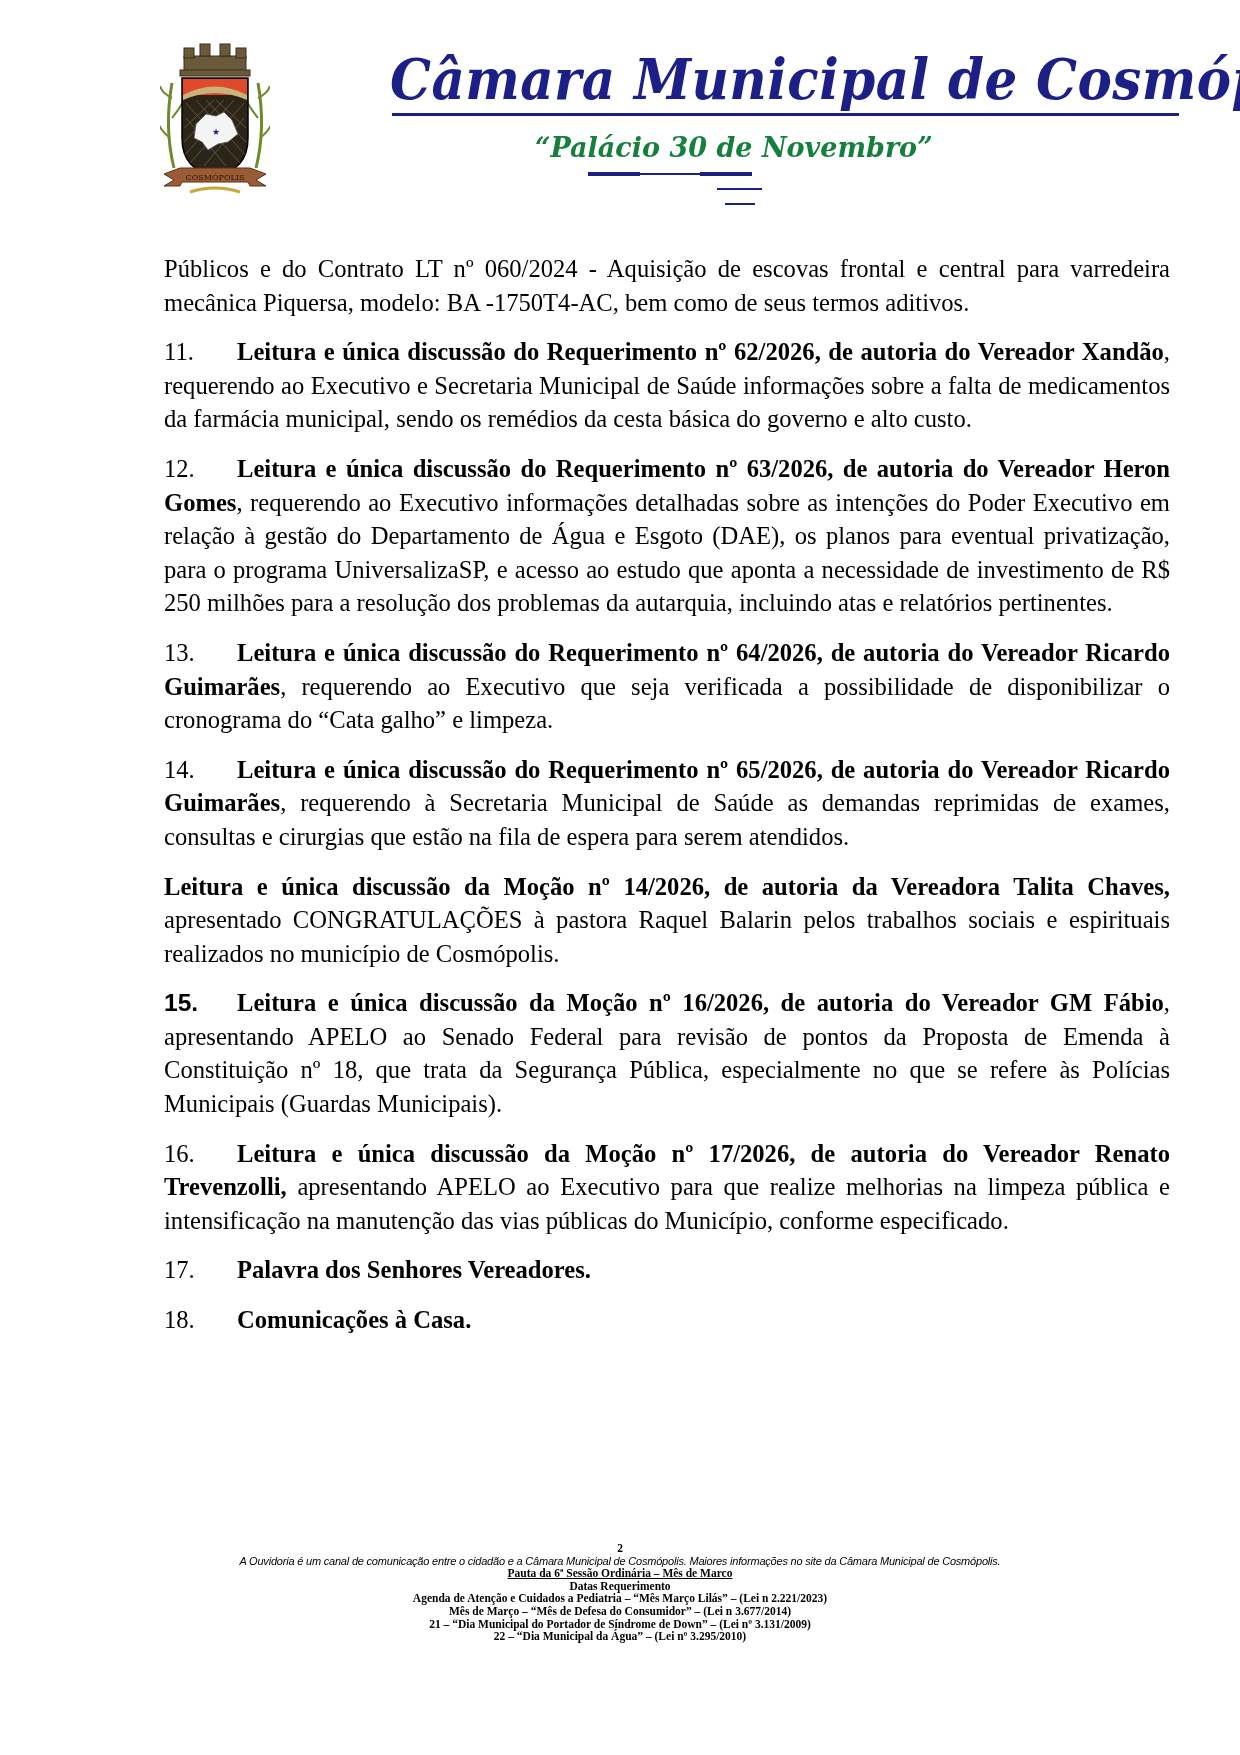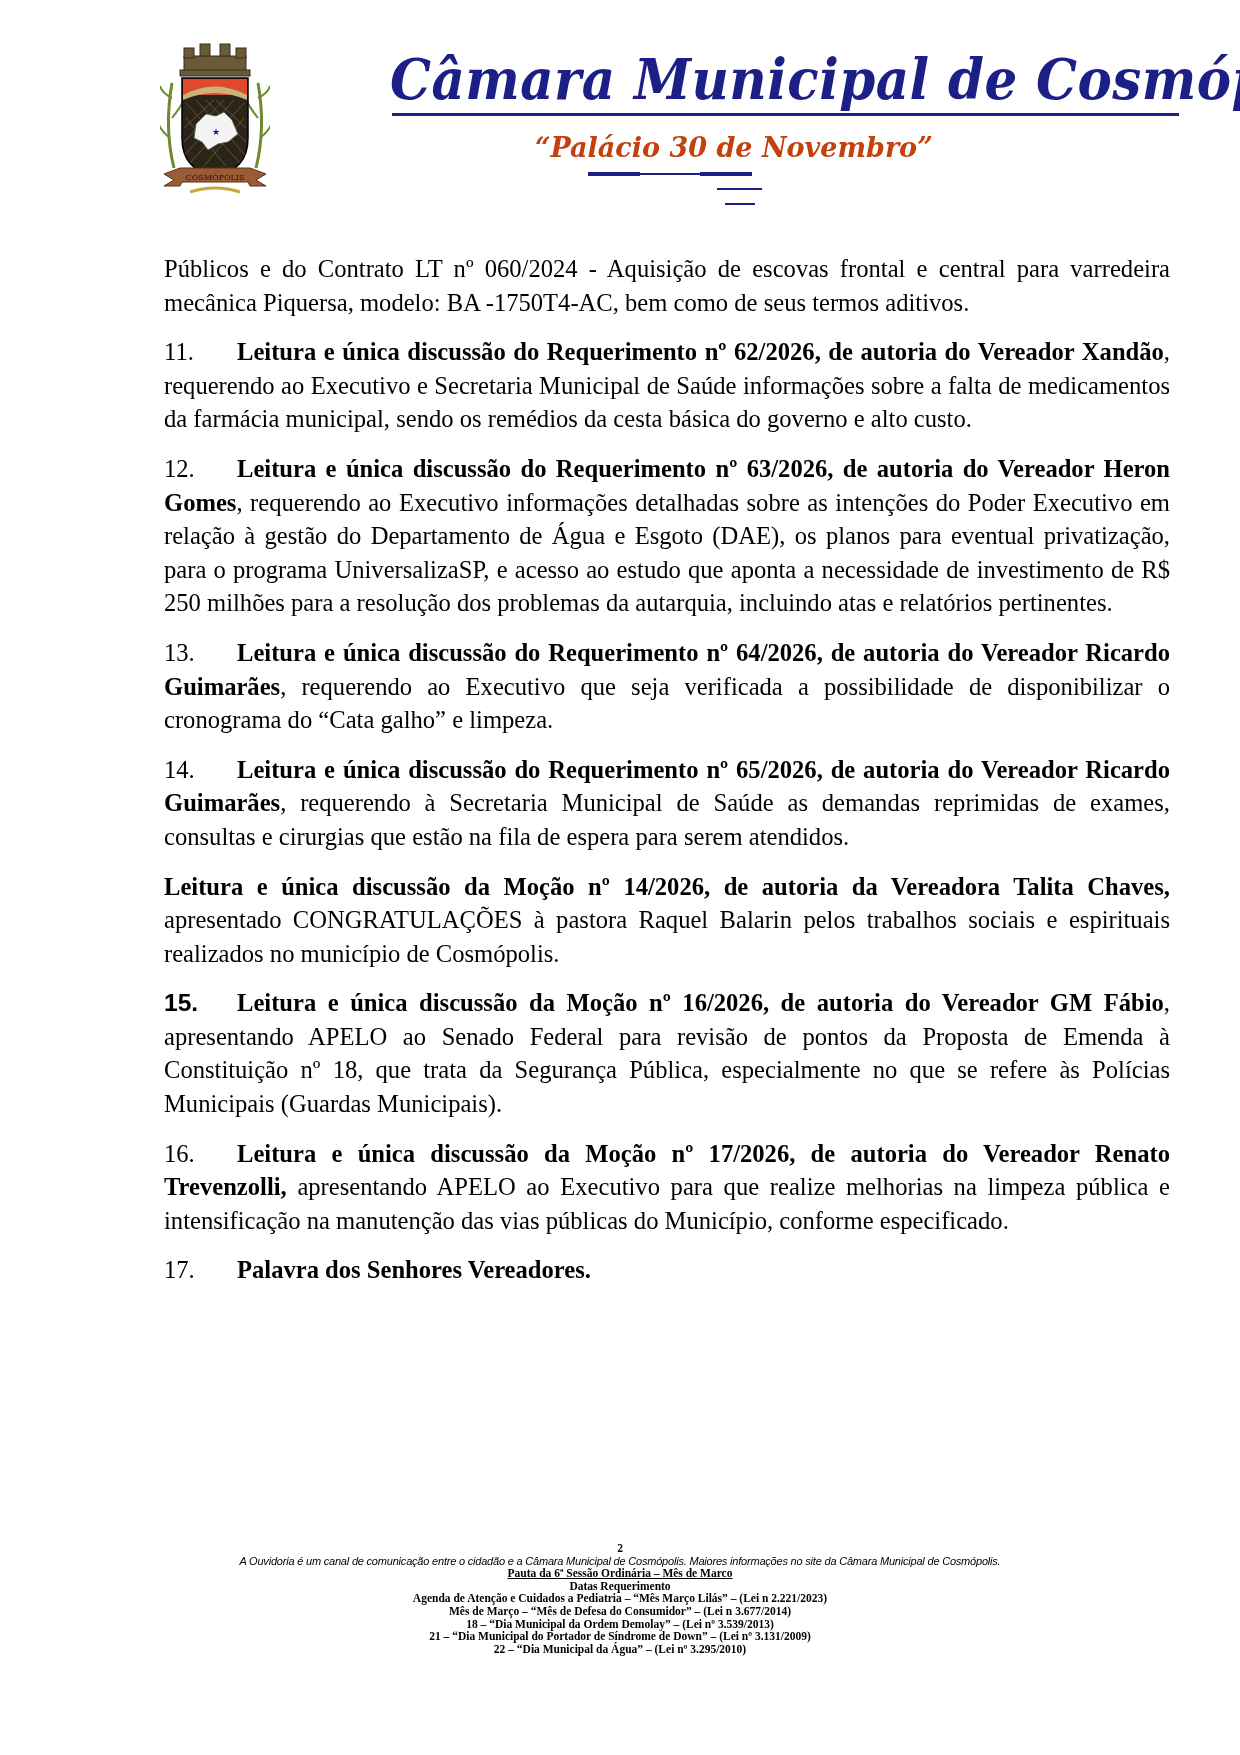--- a/index.html
+++ b/index.html
@@ -11,21 +11,21 @@
   .title {
     position: absolute; left: 390px; top: 46px; width: 810px;
     font-family: "DejaVu Serif", serif; font-style: italic; font-weight: bold;
     font-size: 56px; color: #1c1f86; letter-spacing: 0.5px; white-space: nowrap;
     transform: scaleX(0.92); transform-origin: left top;
   }
   .title-rule { position: absolute; left: 392px; top: 113px; width: 787px; height: 3px; background: #1c1f86; }
   .subtitle {
     position: absolute; left: 535px; top: 132px; width: 360px;
     font-family: "DejaVu Serif", serif; font-style: italic; font-weight: bold;
-    font-size: 27px; color: #c2410c; white-space: nowrap;
+    font-size: 27px; color: #15803d; white-space: nowrap;
   }
   .sub-rule-a { position: absolute; left: 588px; top: 172px; width: 52px; height: 4px; background: #1c1f86; }
   .sub-rule-b { position: absolute; left: 640px; top: 173px; width: 60px; height: 2px; background: #1c1f86; }
   .sub-rule-c { position: absolute; left: 700px; top: 172px; width: 52px; height: 4px; background: #1c1f86; }
   .sub-rule-d { position: absolute; left: 717px; top: 188px; width: 45px; height: 2px; background: #1c1f86; }
   .sub-rule-e { position: absolute; left: 725px; top: 203px; width: 30px; height: 2px; background: #1c1f86; }
 
   
   .body-text {
     position: absolute; left: 148px; top: 236px; width: 1038px;
@@ -112,27 +112,27 @@
     <p class="para"><span class="num">14.</span><b>Leitura e única discussão do Requerimento nº 65/2026, de autoria do Vereador Ricardo Guimarães</b><span>, requerendo à Secretaria Municipal de Saúde as demandas reprimidas de exames, consultas e cirurgias que estão na fila de espera para serem atendidos.</span></p>
 
     <p class="para"><b>Leitura e única discussão da Moção nº 14/2026, de autoria da Vereadora Talita Chaves,</b><span> apresentado CONGRATULAÇÕES à pastora Raquel Balarin pelos trabalhos sociais e espirituais realizados no município de Cosmópolis.</span></p>
 
     <p class="para"><span class="num num-sans">15.</span><b>Leitura e única discussão da Moção nº 16/2026, de autoria do Vereador GM Fábio</b><span>, apresentando APELO ao Senado Federal para revisão de pontos da Proposta de Emenda à Constituição nº 18, que trata da Segurança Pública, especialmente no que se refere às Polícias Municipais (Guardas Municipais).</span></p>
 
     <p class="para"><span class="num">16.</span><b>Leitura e única discussão da Moção nº 17/2026, de autoria do Vereador Renato Trevenzolli,</b><span> apresentando APELO ao Executivo para que realize melhorias na limpeza pública e intensificação na manutenção das vias públicas do Município, conforme especificado.</span></p>
 
     <p class="para"><span class="num">17.</span><b>Palavra dos Senhores Vereadores.</b></p>
 
+    <p class="para"><span class="num">18.</span><b>Comunicações à Casa.</b></p>
 
   </div>
 
   <div class="footer">
     <div>2</div>
     <div class="ouvidoria">A Ouvidoria é um canal de comunicação entre o cidadão e a Câmara Municipal de Cosmópolis. Maiores informações no site da Câmara Municipal de Cosmópolis.</div>
     <div><span class="pauta">Pauta da 6ª Sessão Ordinária – Mês de Marco</span></div>
     <div>Datas Requerimento</div>
     <div>Agenda de Atenção e Cuidados a Pediatria – “Mês Março Lilás” – (Lei n 2.221/2023)</div>
     <div>Mês de Março – “Mês de Defesa do Consumidor” – (Lei n 3.677/2014)</div>
-    <div>18 – “Dia Municipal da Ordem Demolay” – (Lei nº 3.539/2013)</div>
     <div>21 – “Dia Municipal do Portador de Síndrome de Down” – (Lei nº 3.131/2009)</div>
     <div>22 – “Dia Municipal da Água” – (Lei nº 3.295/2010)</div>
   </div>
 </div>
 
 </body></html>

